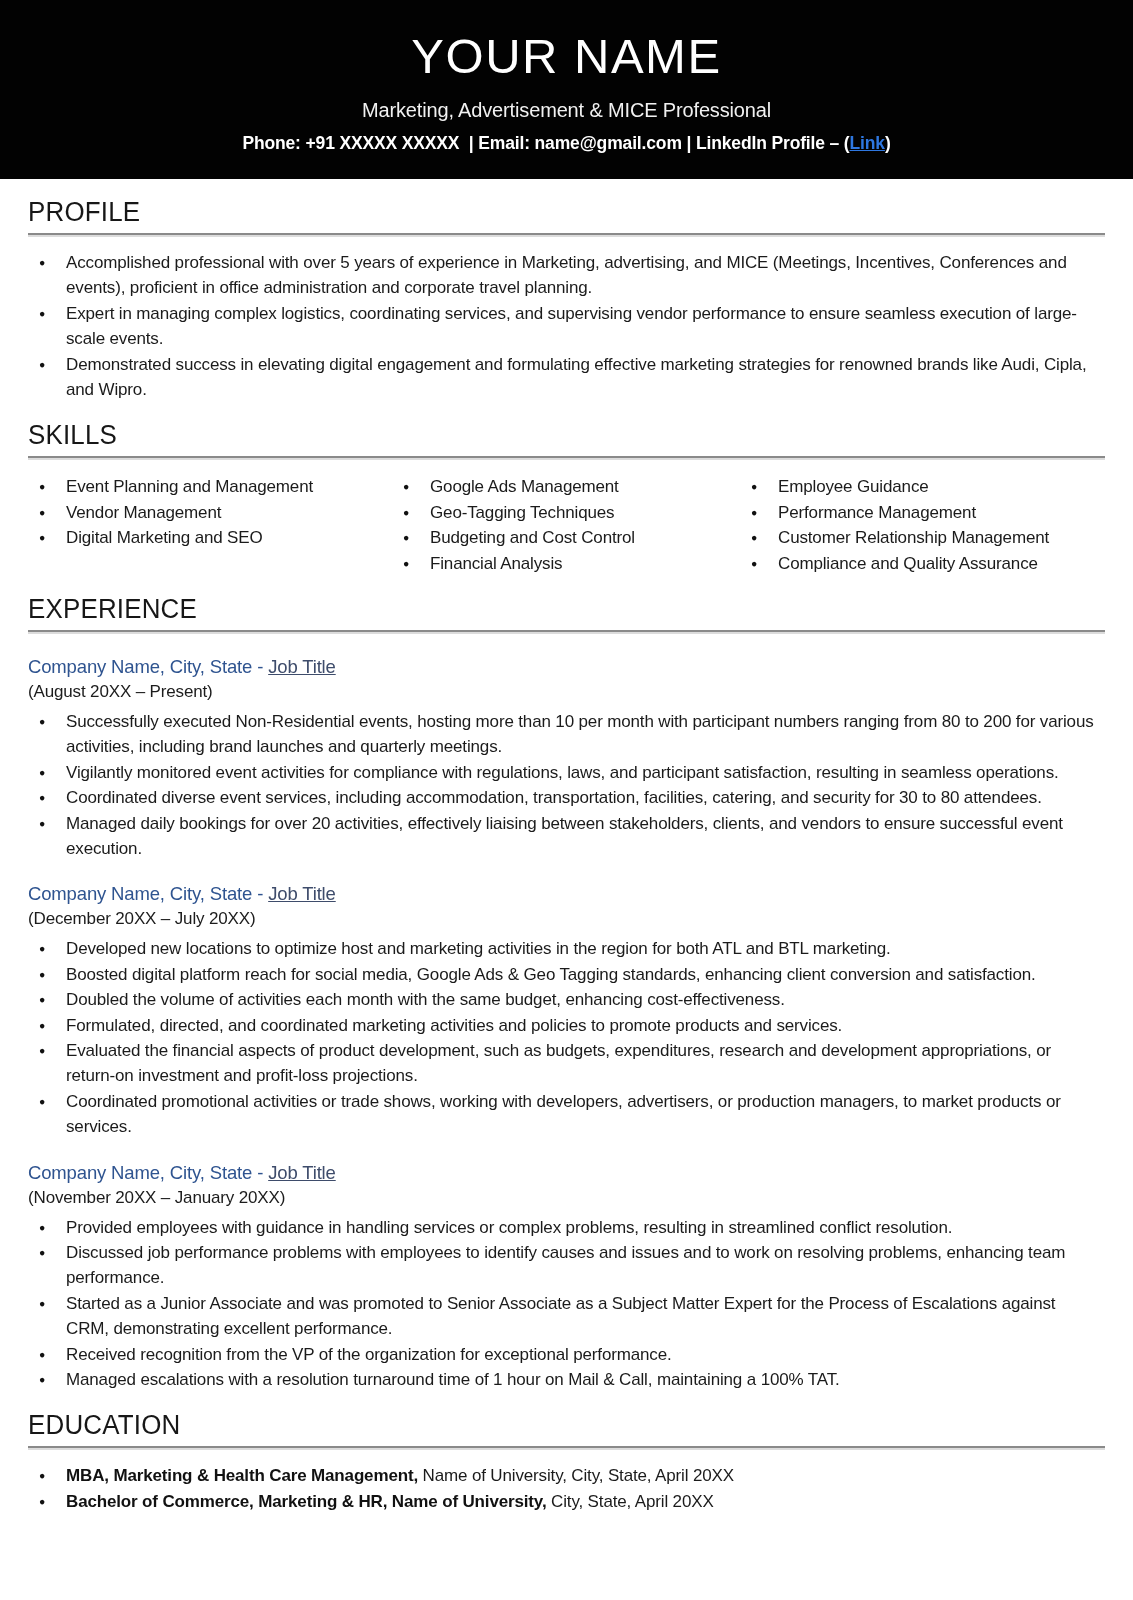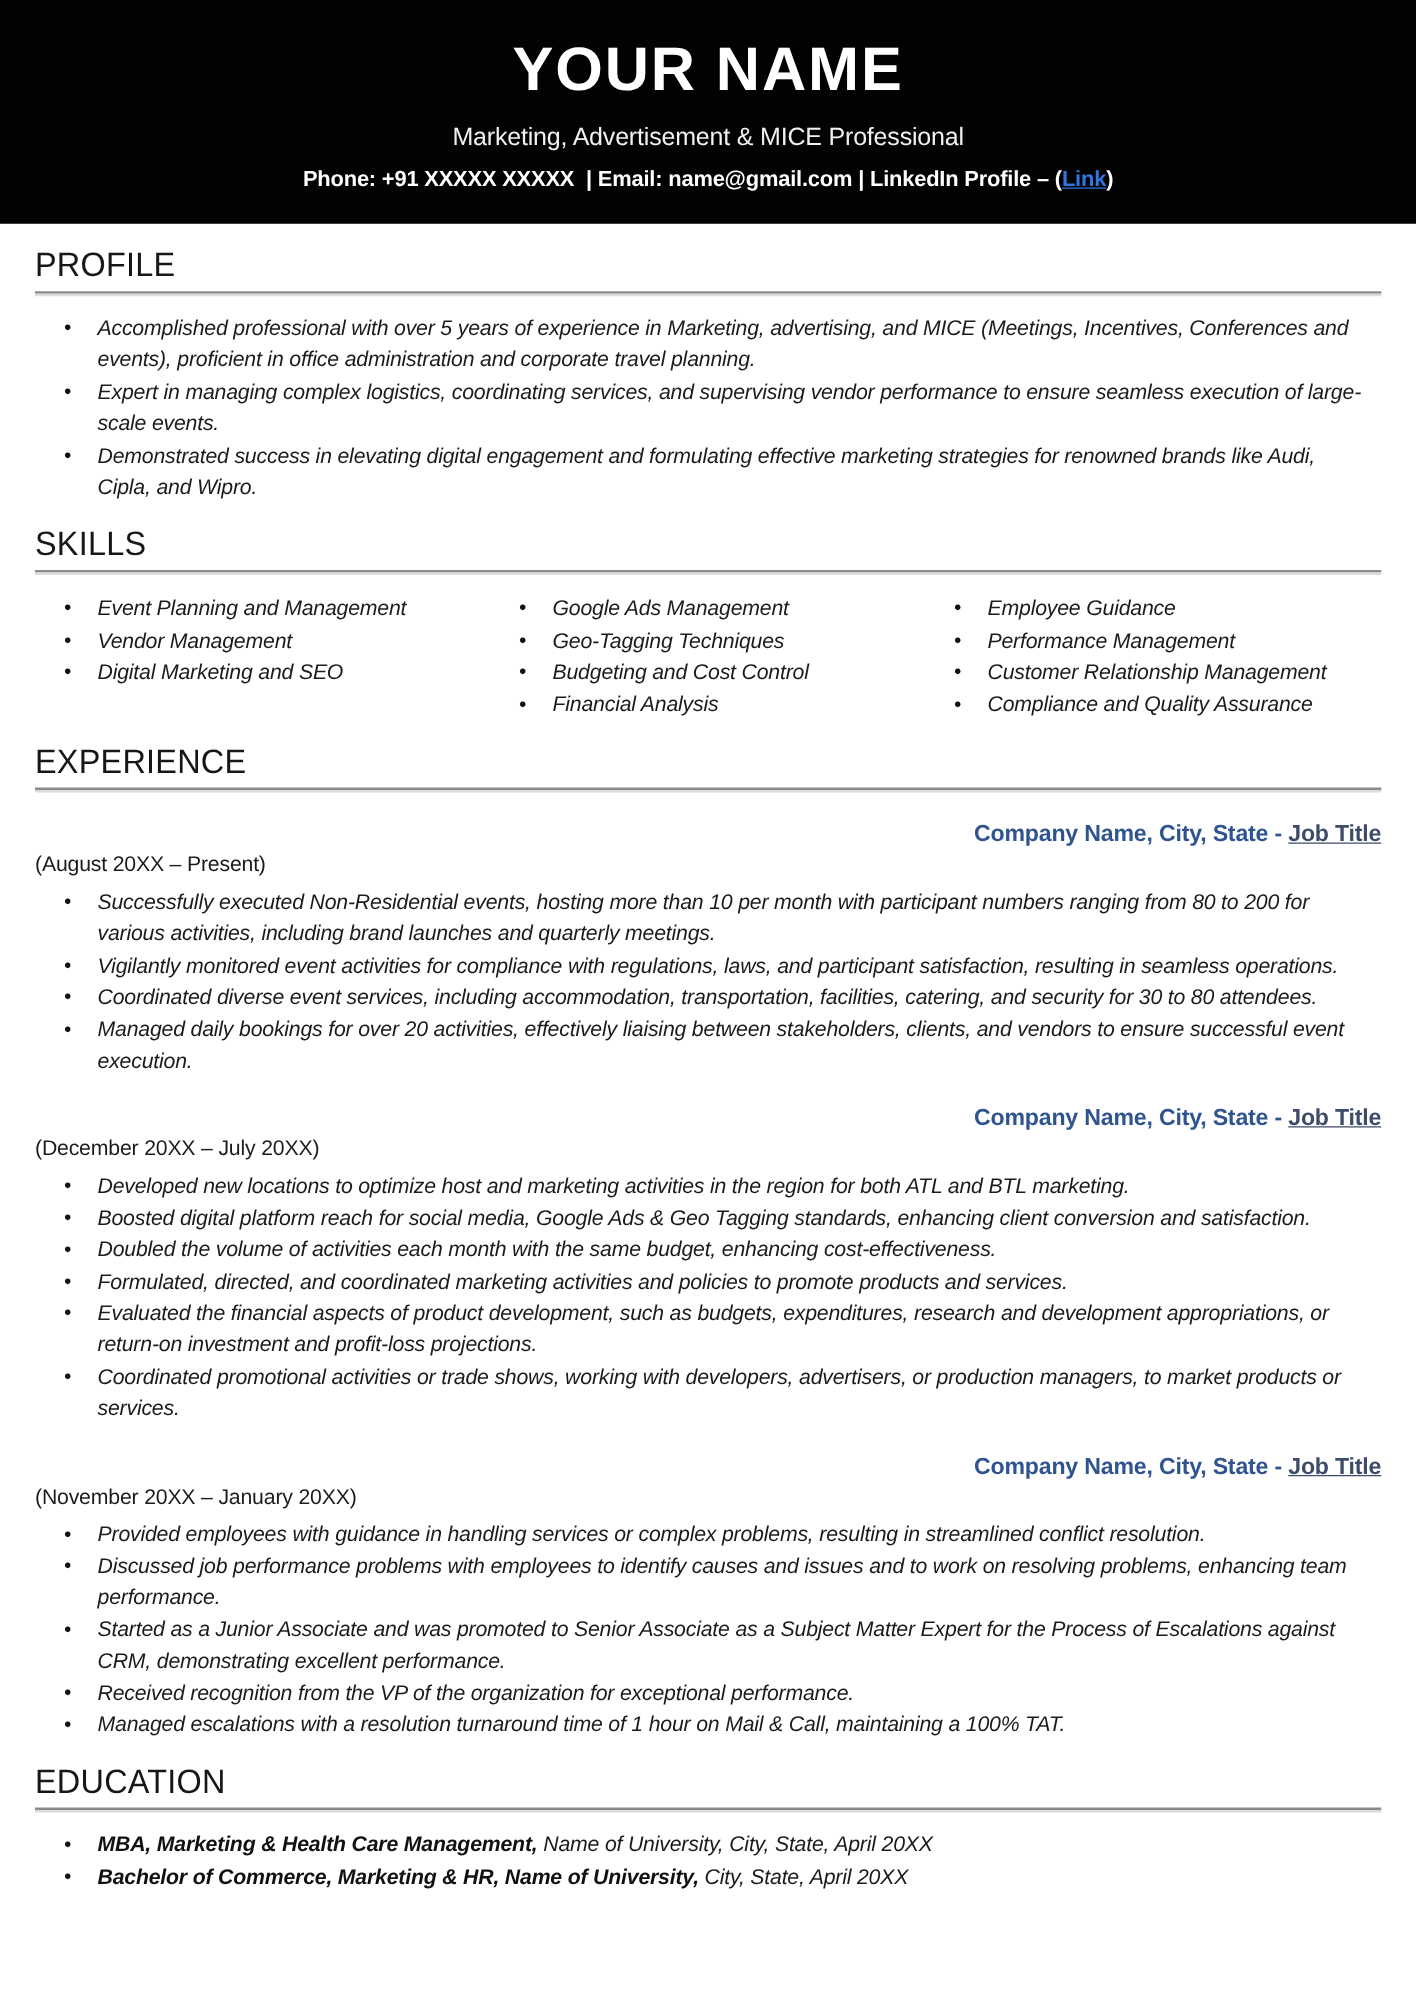--- a/index.html
+++ b/index.html
@@ -12,60 +12,60 @@
     letter-spacing: -0.15px;
   }
 
   
   .banner {
     background: var(--banner-bg, #000);
     text-align: center;
     padding: 30px 10px 25px;
   }
   .name {
-    color: #ffffff; font-size: 49px; font-weight: 700;
+    color: #ffffff; font-size: 49px; font-weight: 400;
     letter-spacing: 1.5px; line-height: 1.1;
   }
   .subtitle { color: #f1f1f1; font-size: 20px; margin-top: 15px; font-weight: 400; }
   .contact { color: #ffffff; font-size: 17.5px; font-weight: 700; margin-top: 11px; }
   .hlink { color: var(--link-blue, #2E77E0); text-decoration: underline; cursor: pointer; margin-top: 23px; }
 
   
   .content { padding: 0 28px; }
   .stitle {
     margin: 18px 0 0; font-size: 27px; font-weight: 500;
     letter-spacing: 0.2px; color: #171717;
     transform: scaleX(.96); transform-origin: 0 50%;
   }
   .rule {
     height: 0; margin-top: 5px;
     border-top: 2px solid #8a8a8a;
     border-bottom: 2px solid #dcdcdc;
   }
 
-  ul.bullets { list-style: none; margin: 13px 16px 0; padding: 0; font-style: italic; }
+  ul.bullets { list-style: none; margin: 13px 4px 0; padding: 0; }
   ul.bullets li {
     position: relative; padding-left: 34px;
     font-size: 17px; line-height: 25.4px;
   }
   ul.bullets li::before {
     content: "\25CF"; position: absolute; left: 7px; top: 0;
     font-size: 10.5px; color: #111;
   }
 
   
   .skills-row { display: flex; margin-top: 14px; }
   .skills-row ul.bullets { margin-top: 0; }
   .skills-col:nth-of-type(1) { width: 364px; }
   .skills-col:nth-of-type(2) { width: 348px; }
   .skills-col:nth-of-type(3) { flex: 1; }
 
   
   .job { margin-top: 21px; }
-  .job-head { font-size: 18.5px; font-weight: 700; line-height: 24px; text-align: right; }
+  .job-head { font-size: 18.5px; font-weight: 400; line-height: 24px; }
   .company { color: var(--company-blue, #2F5490); }
   .sep { color: var(--company-blue, #2F5490); white-space: pre; }
   .jtitle {
     color: var(--job-title-blue, #3E4C6B);
     text-decoration: underline; cursor: pointer;
   }
   .job-dates { font-size: 17px; margin-top: 3px; color: #1c1c1c; }
   .job ul.bullets { margin-top: 7px; }
 
   

